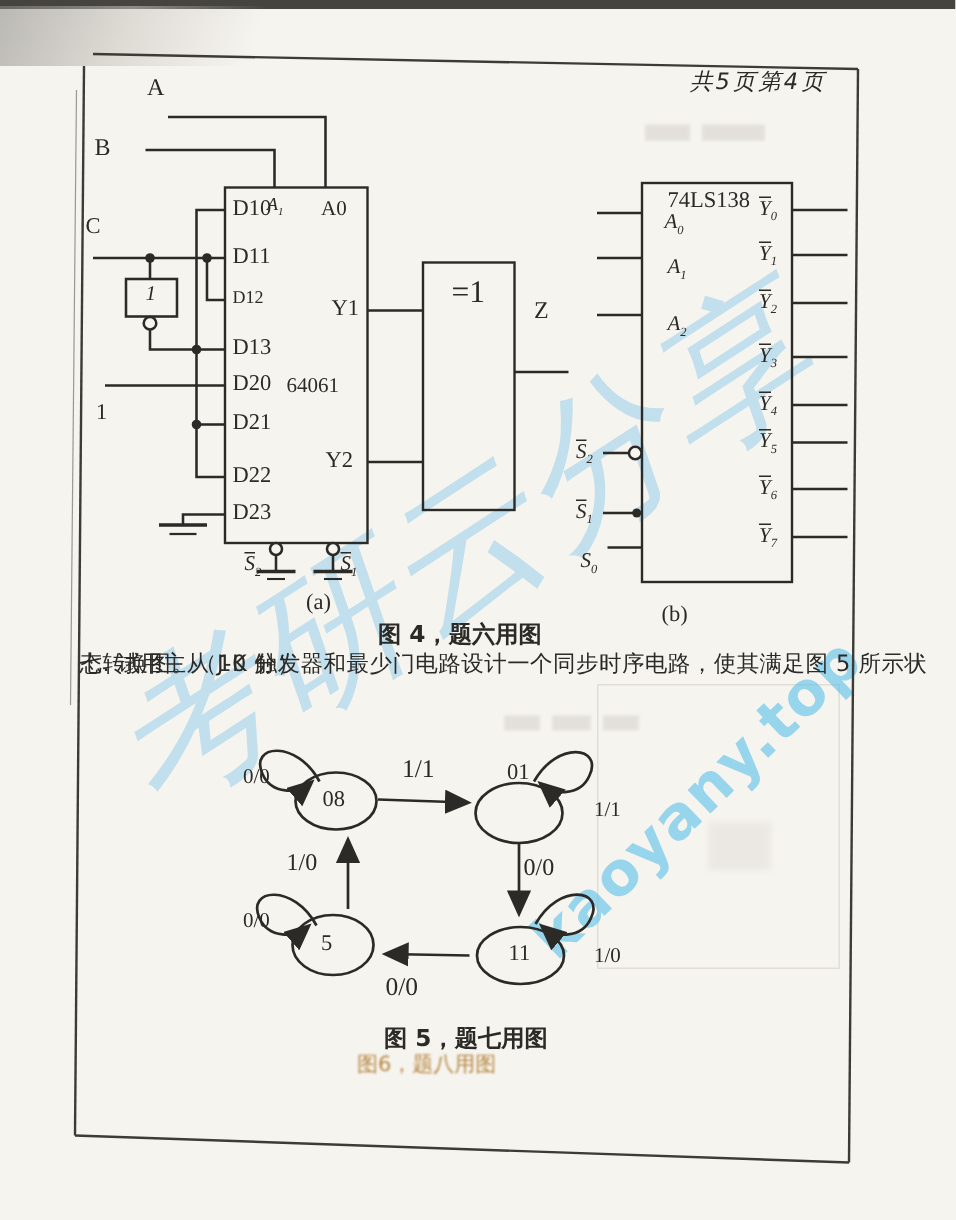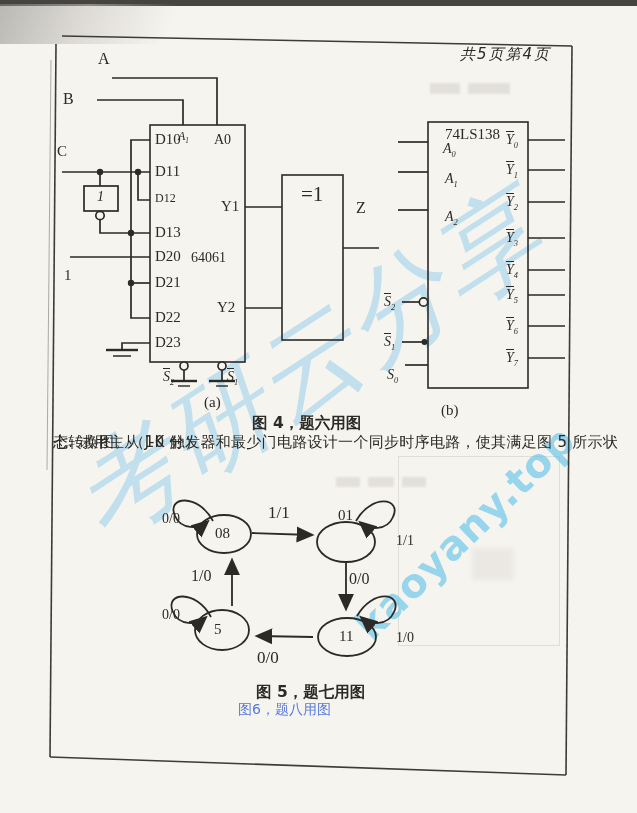--- a/index.html
+++ b/index.html
@@ -14,21 +14,21 @@
   .it{font-style:italic}
   .bd{font-weight:700}
   sub{font-size:.6em;line-height:0}
   .ov{display:inline-block;border-top:1.5px solid #2b2a27;line-height:1.05;padding-top:1px}
   svg{position:absolute;left:0;top:0}
   .scan-band{position:absolute;left:0;top:0;width:637px;height:6px;background:#45443f}
   .scan-wedge{position:absolute;left:0;top:4px;width:240px;height:40px;
     background:linear-gradient(112deg,#8a8882 0%,#c9c6bf 35%,rgba(246,244,239,0) 70%);opacity:.55}
   .ghost-block{position:absolute;background:#b3b0a8;opacity:.28;filter:blur(1px)}
   .ghost-box{position:absolute;border:1px solid #c6c3bb;opacity:.45}
-  .ghost-text{position:absolute;color:#1d4ed8;opacity:.75;filter:blur(.6px);white-space:nowrap}
+  .ghost-text{position:absolute;color:#a16207;opacity:.75;filter:blur(.6px);white-space:nowrap}
   .wm-call{
     position:absolute;left:55px;top:468px;
     font-size:105px;letter-spacing:2px;font-style:italic;line-height:1;
     color:rgba(118,192,231,.42);
     transform:rotate(-33deg);transform-origin:0 0;white-space:nowrap;pointer-events:none}
   .wm-site{
     position:absolute;left:362px;top:612px;
     font-family:"DejaVu Sans","Liberation Sans",sans-serif;font-weight:700;
     font-size:40px;letter-spacing:1px;line-height:1;
     color:rgba(88,191,233,.60);

